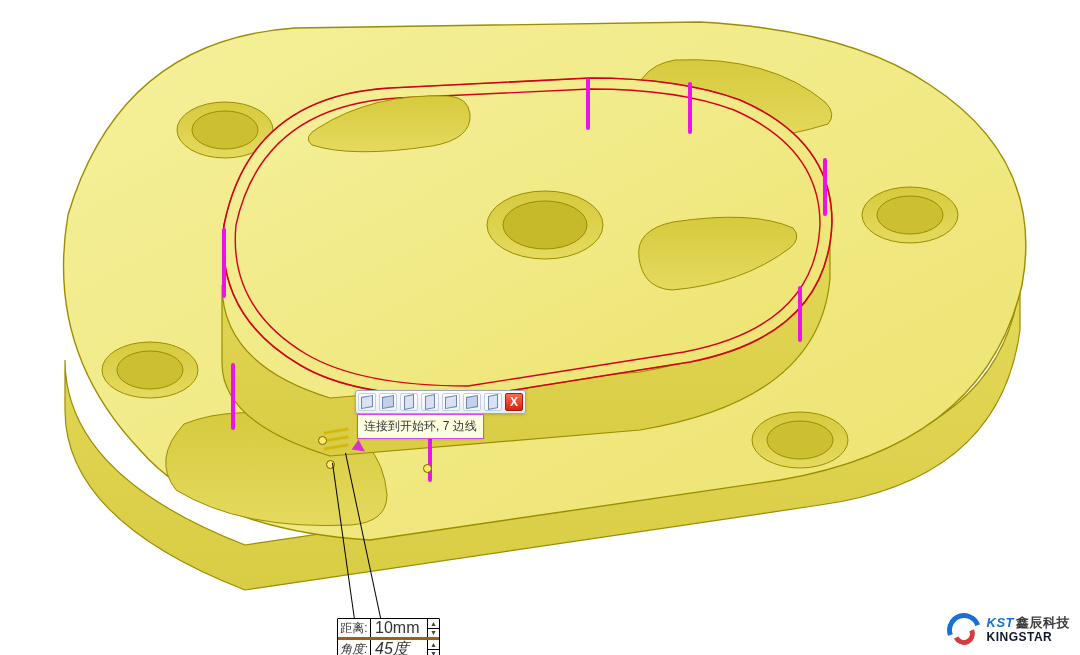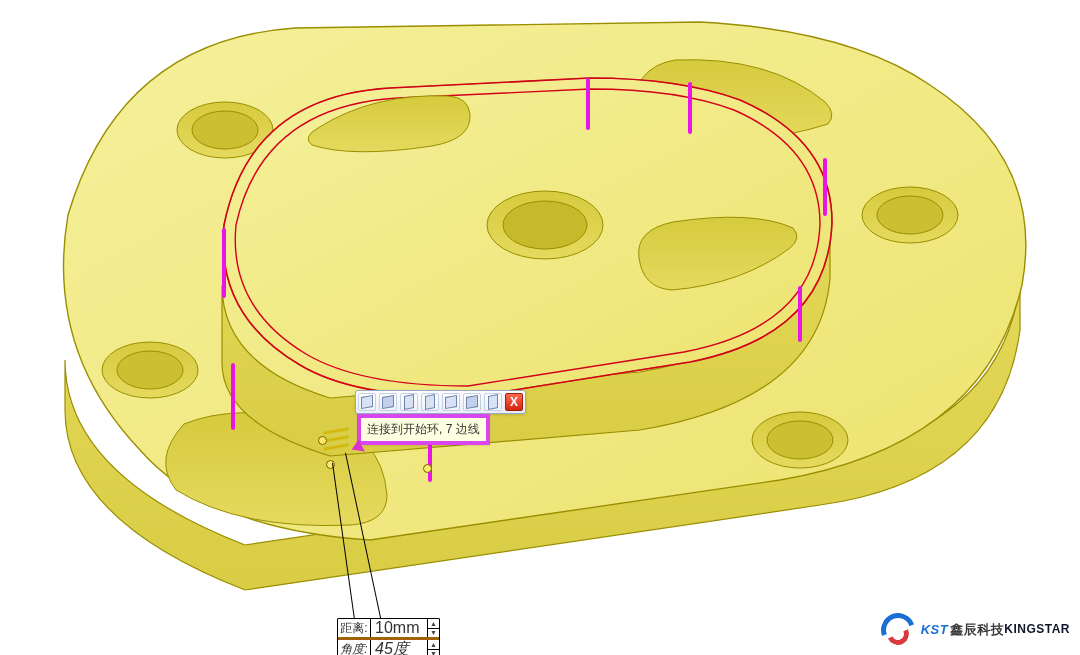--- a/index.html
+++ b/index.html
@@ -61,21 +61,21 @@
     transform: skewY(-10deg);
   }
   .mini-cube.alt { background: #c2d0eb; }
   .mini-cube.thin { width: 8px; height: 12px; }
 
   
   .tooltip {
     position: absolute;
     left: 357px;
     top: 414px;
-    border: 4px solid #d946ef;
+    border: 1px solid #d946ef;
     background: #ffffe1;
     padding: 3px 6px;
     font-size: 12px;
     white-space: nowrap;
     box-shadow: 0 1px 2px rgba(0,0,0,.1);
   }
 
   
   .chamfer-glyph {
     position: absolute;
@@ -220,21 +220,21 @@
     width: 22px; height: 22px;
     border: 5px solid #d83a40;
     border-top-color: transparent;
     border-left-color: transparent;
     border-radius: 50%;
     transform: rotate(20deg);
     box-sizing: border-box;
   }
   .wm-text {
     display: flex;
-    flex-direction: row;
+    flex-direction: column;
     line-height: 1.1;
   }
   .wm-line1 { font-size: 13px; color: #3b3b3b; font-weight: 600; letter-spacing: 0.5px; }
   .wm-line1 .kst { color: #1a6fd6; font-style: italic; font-weight: 800; margin-right: 2px; }
   .wm-line2 { font-size: 12px; color: #0f172a; font-weight: 700; letter-spacing: 0.5px; }
 </style>
 </head>
 <body>
 
 <div class="viewport">

